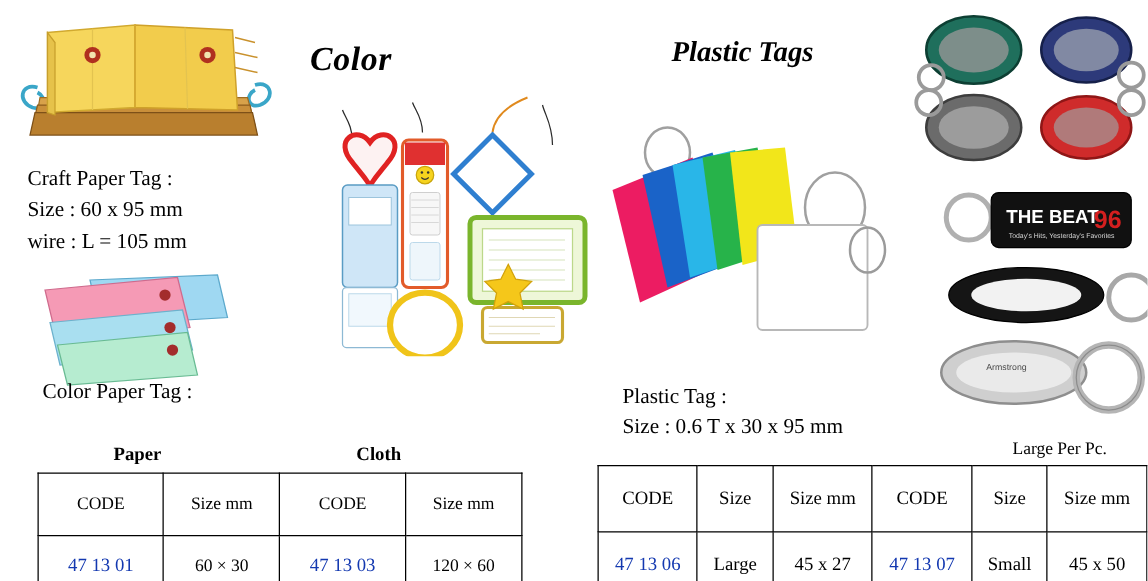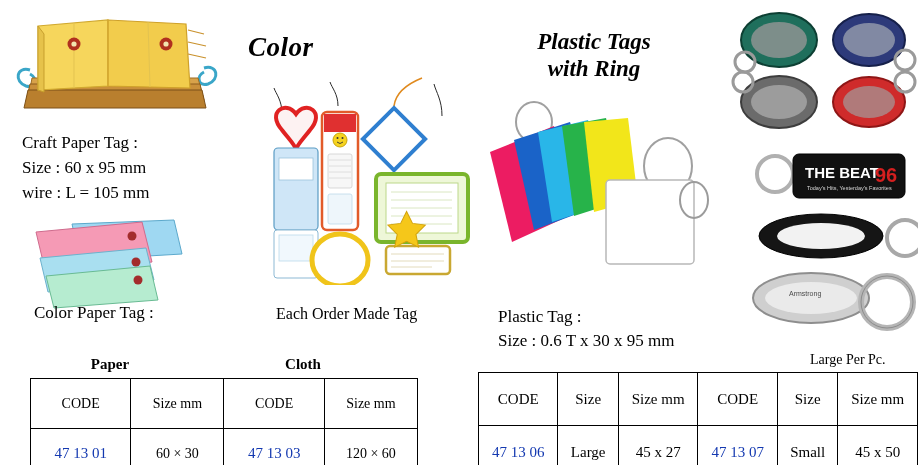--- a/index.html
+++ b/index.html
@@ -222,27 +222,23 @@
       <rect x="140" y="113" width="72" height="50" fill="#ffffff" stroke="#bcd88a" stroke-width="1"></rect>
       <path d="M145 122 H206 M145 130 H206 M145 138 H206 M145 146 H206 M145 154 H206" stroke="#d6e4bb" stroke-width="0.9"></path>
 
       <rect x="140" y="176" width="64" height="28" rx="4" fill="#ffffff" stroke="#c9a832" stroke-width="2.5"></rect>
       <path d="M145 184 H198 M145 191 H198 M145 197 H186" stroke="#e0d7b4" stroke-width="0.9"></path>
 
       <path d="M196 150 l7 14 15 2 -11 11 3 15 -14 -7 -14 7 3 -15 -11 -11 15 -2 z" fill="#f5c71a" stroke="#d2a20b" stroke-width="1.2" transform="translate(-6,14) scale(0.85)"></path>
     </svg>
   </div>
 
-  <div class="abs each-order" style="left:276px;top:305px;">
-    <span>Each Order Made Tag</span>
-  </div>
 
   <div class="abs plastic-title" style="left:478px;top:28px;width:232px;">
     <div>Plastic Tags</div>
-    <div>with Ring</div>
   </div>
 
   <div class="abs" style="left:478px;top:90px;width:232px;height:205px;">
     <svg width="232" height="205" viewBox="0 0 232 205">
 
       <ellipse cx="56" cy="32" rx="18" ry="20" fill="none" stroke="#a0a0a0" stroke-width="2"></ellipse>
       <ellipse cx="190" cy="76" rx="24" ry="28" fill="none" stroke="#a0a0a0" stroke-width="2"></ellipse>
       <ellipse cx="180" cy="128" rx="22" ry="26" fill="none" stroke="#a0a0a0" stroke-width="2"></ellipse>
 
       <path d="M12 62 L76 36 L104 120 L34 152 Z" fill="#ec1c62"></path>

